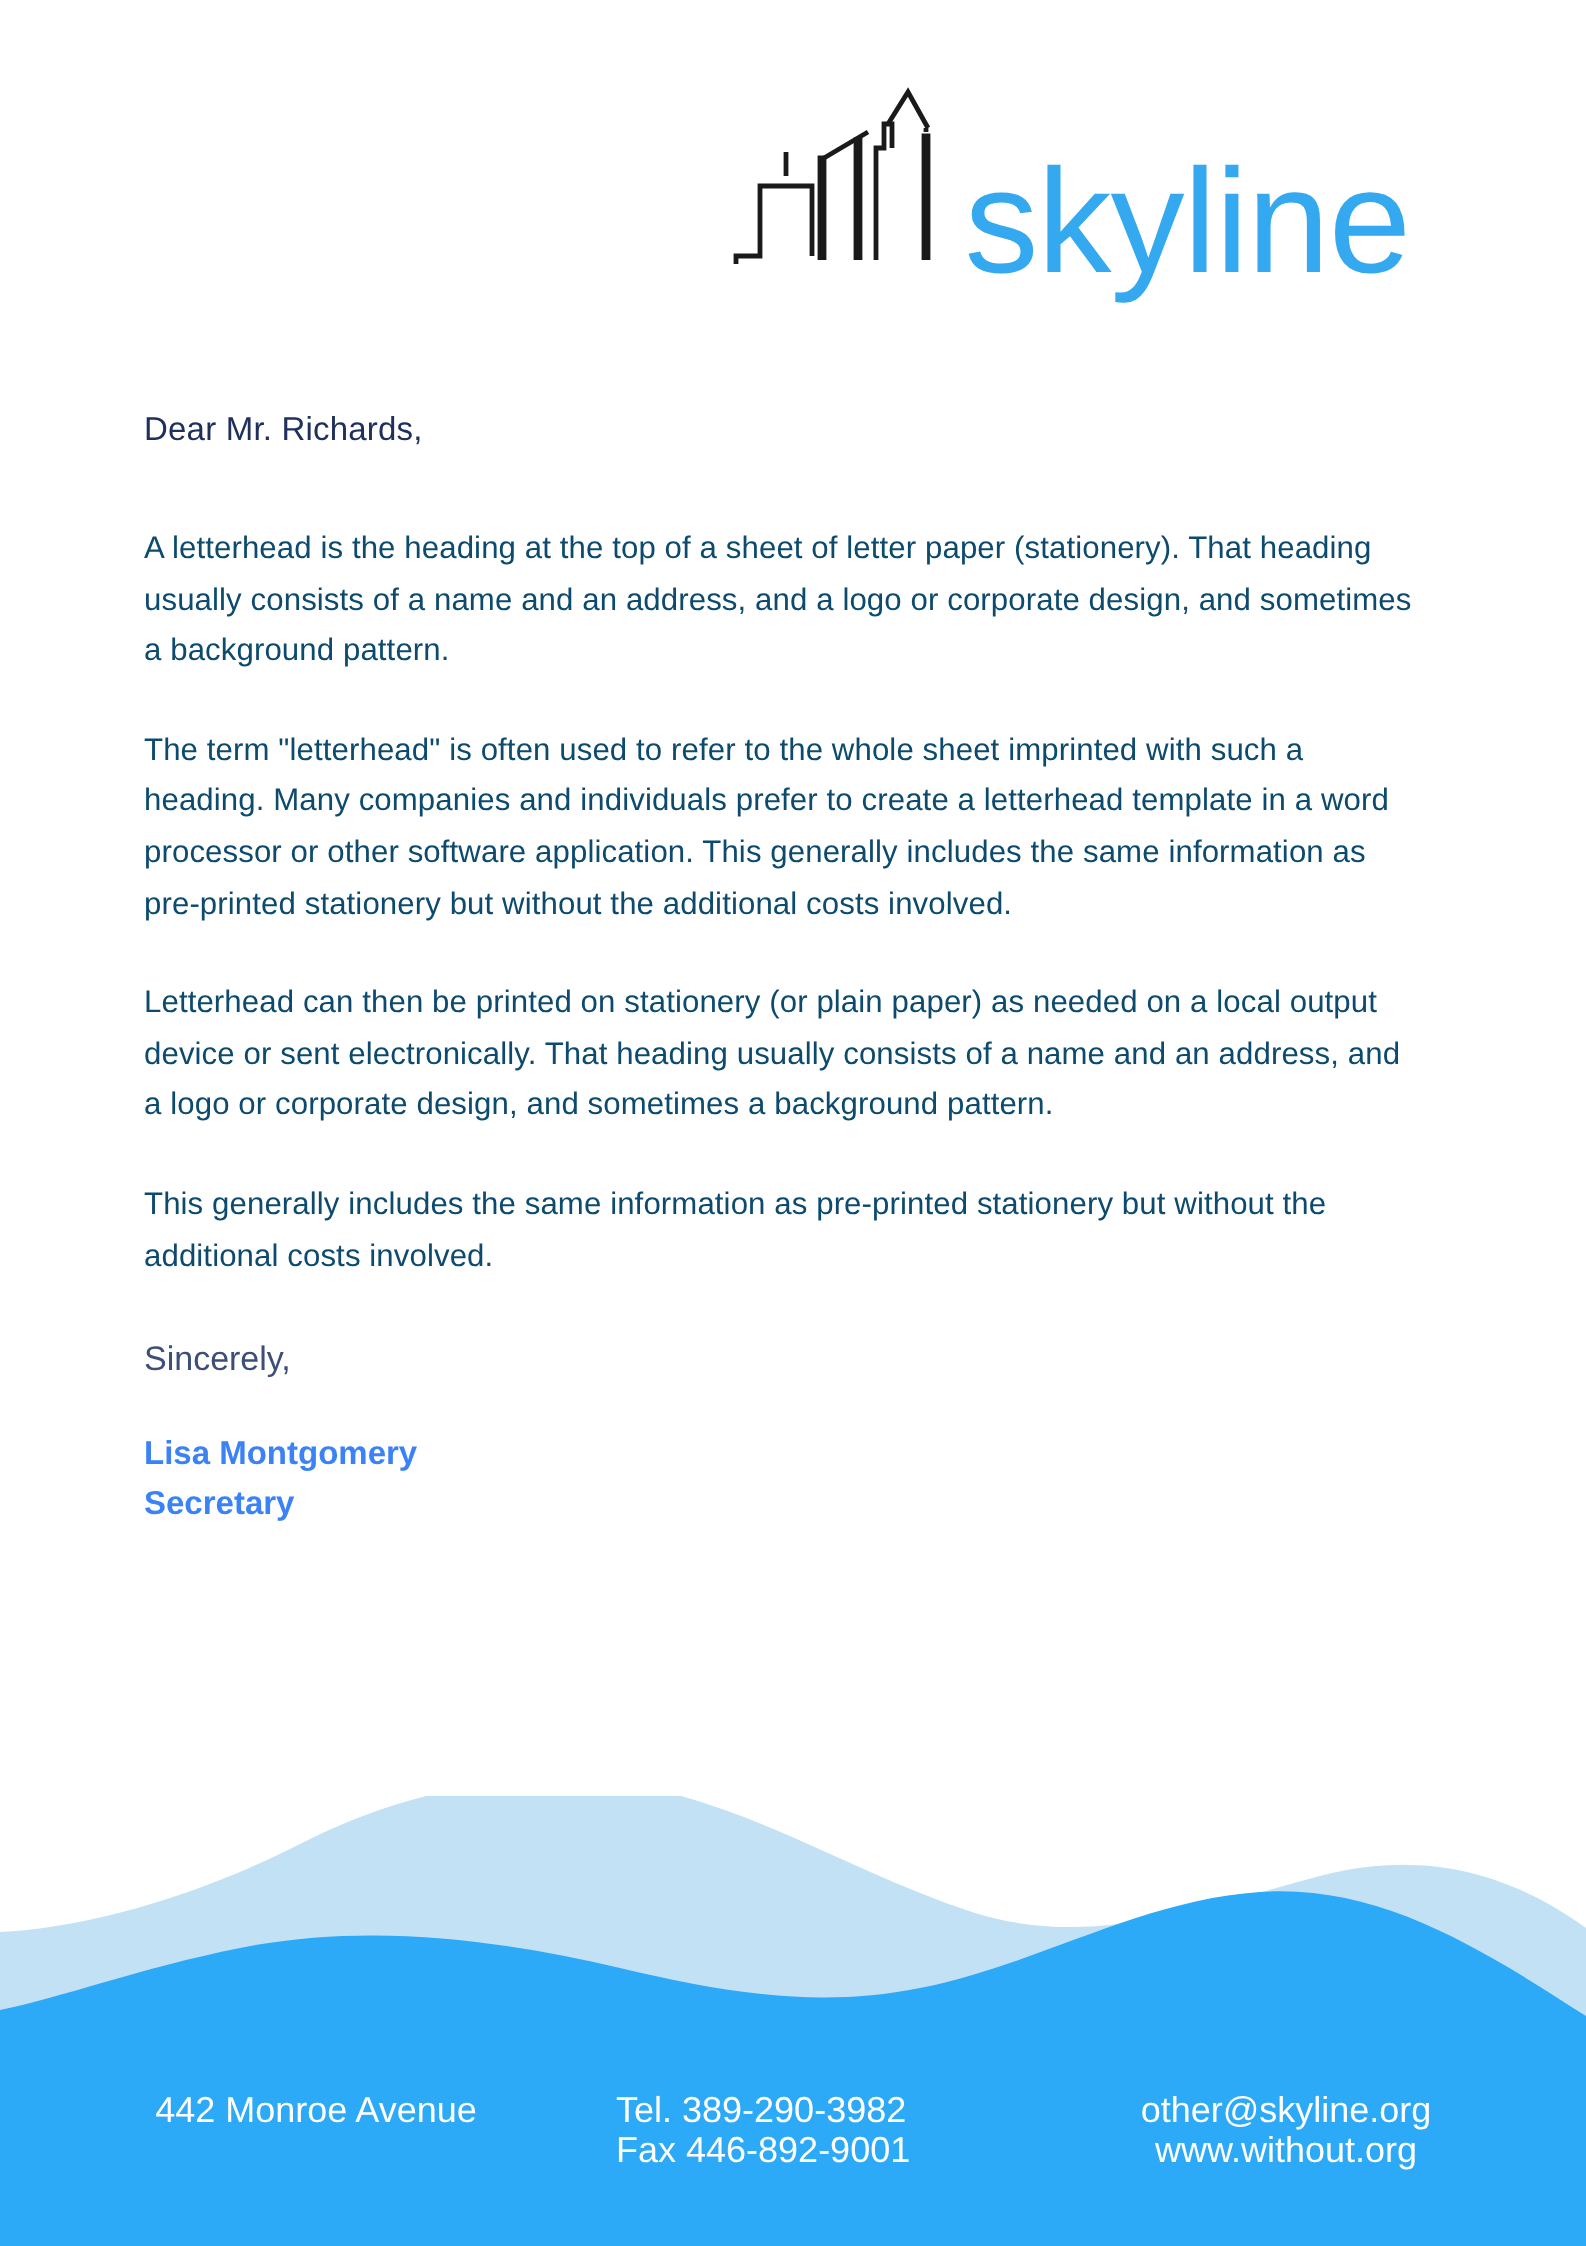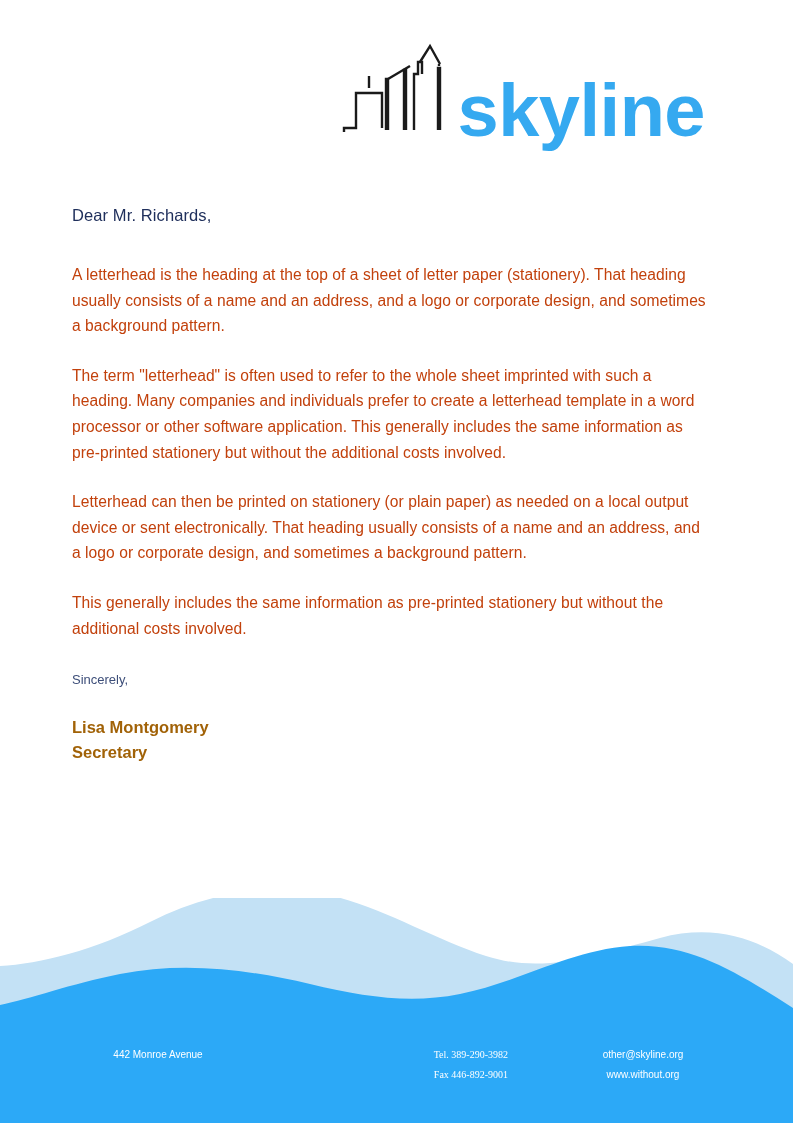--- a/index.html
+++ b/index.html
@@ -40,21 +40,21 @@
   .logo-mark {
     display: block;
     width: 108px;
     height: 104px;
     margin-right: 8px;
   }
   .logo-word {
     font-family: "Liberation Sans", sans-serif;
     font-size: 74px;
     line-height: 0.82;
-    font-weight: 700;
+    font-weight: 400;
     color: #35A9F0;
     letter-spacing: -0.5px;
     position: relative;
     top: 4px;
   }
 
   
   .letter {
     position: absolute;
     left: 72px;
@@ -64,36 +64,36 @@
   .salutation {
     font-size: 16.5px;
     font-weight: normal;
     color: #20305C;
     letter-spacing: 0.1px;
     margin: 0 0 37px 0;
   }
   .para {
     font-size: 15.6px;
     line-height: 25.6px;
-    color: #c2410c;
+    color: #0c4a6e;
     margin: 0 0 24px 0;
     letter-spacing: 0.05px;
   }
   .para:last-of-type { margin-bottom: 0; }
   .closing {
-    font-size: 13px;
+    font-size: 17px;
     line-height: 25.6px;
     color: #3D4E79;
     margin: 26px 0 22px 0;
   }
   .signoff {
     font-size: 16.5px;
     line-height: 25px;
     font-weight: bold;
-    color: #a16207;
+    color: #3b82f6;
     margin: 0;
   }
 
   
   .footer {
     position: absolute;
     left: 0;
     bottom: 0;
     width: 793px;
     height: 225px;
@@ -109,34 +109,33 @@
   .footer-contact {
     position: absolute;
     left: 0;
     bottom: 38px;
     width: 793px;
     display: flex;
     align-items: flex-start;
     color: #ffffff;
   }
   .contact-col {
-    font-size: 10px;
+    font-size: 18px;
     line-height: 20px;
     color: #ffffff;
     white-space: nowrap;
   }
   .col-address {
     width: 300px;
     text-align: center;
     padding-left: 8px;
   }
   .col-phone {
     width: 200px;
-    text-align: right;
-    font-family: Liberation Serif, serif;
+    text-align: left;
   }
   .col-web {
     width: 270px;
     text-align: center;
     padding-right: 14px;
   }
   .contact-line { display: block; }
 </style>
 </head>
 <body>

